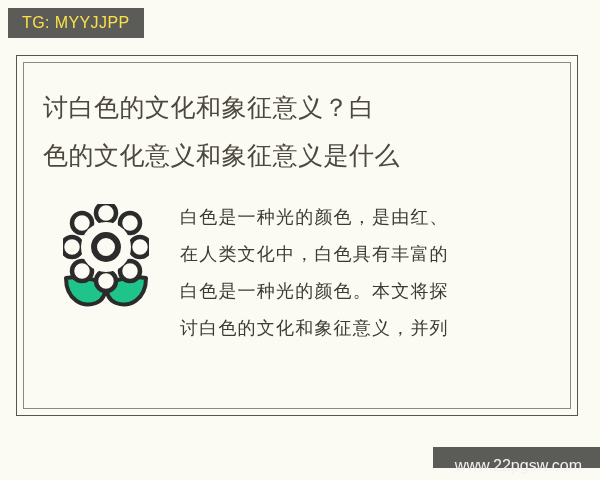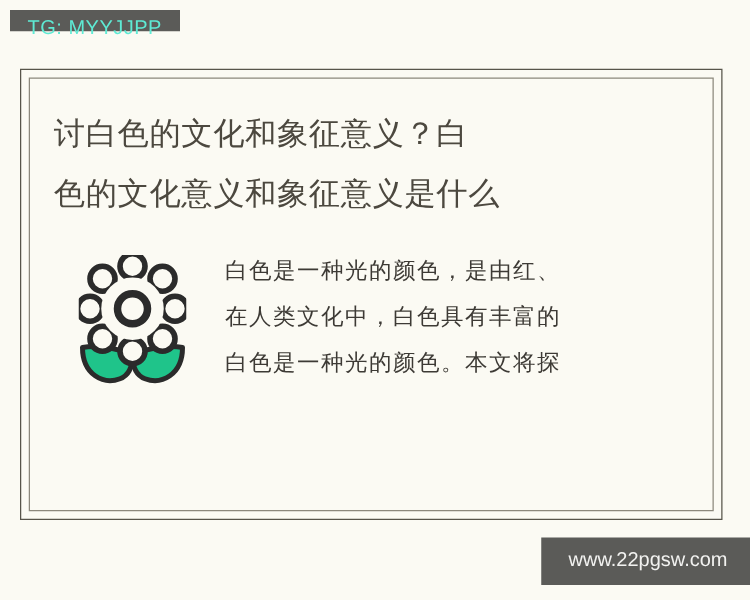--- a/index.html
+++ b/index.html
@@ -13,24 +13,24 @@
     font-family: "Liberation Sans", sans-serif;
     overflow: hidden;
     position: relative;
   }
 
   
   .tg-badge {
     position: absolute;
     left: 8px;
     top: 8px;
-    height: 17px;
+    height: 30px;
     padding: 0 14px;
     background: #5b5b58;
-    color: #5eead4;
+    color: #fde047;
     font-size: 16px;
     line-height: 30px;
     letter-spacing: 0.4px;
     white-space: nowrap;
     font-family: "Liberation Sans", sans-serif;
   }
 
   
   .card-frame {
     position: absolute;
@@ -96,21 +96,21 @@
     color: #3d3a35;
     letter-spacing: 1.2px;
     white-space: nowrap;
   }
 
   
   .watermark {
     position: absolute;
     right: 0;
     bottom: 12px;
-    height: 38px;
+    height: 21px;
     padding: 0 18px 0 22px;
     background: #5b5b58;
     color: #f2f2f0;
     font-size: 16px;
     line-height: 38px;
     white-space: nowrap;
     font-family: "Liberation Sans", sans-serif;
   }
 </style>
 </head>
@@ -146,18 +146,19 @@
         </g>
         <circle cx="43" cy="43" r="25" fill="#fbfaf3"></circle>
         <circle cx="43" cy="43" r="12" fill="#fbfaf3" stroke="#2b2b2b" stroke-width="6"></circle>
       </svg>
     </div>
 
     <div class="body-text">
       <div class="body-line">白色是一种光的颜色，是由红、</div>
       <div class="body-line">在人类文化中，白色具有丰富的</div>
       <div class="body-line">白色是一种光的颜色。本文将探</div>
+      <div class="body-line">讨白色的文化和象征意义，并列</div>
     </div>
 
   </div>
 </div>
 
 <div class="watermark">www.22pgsw.com</div>
 
 </body></html>

